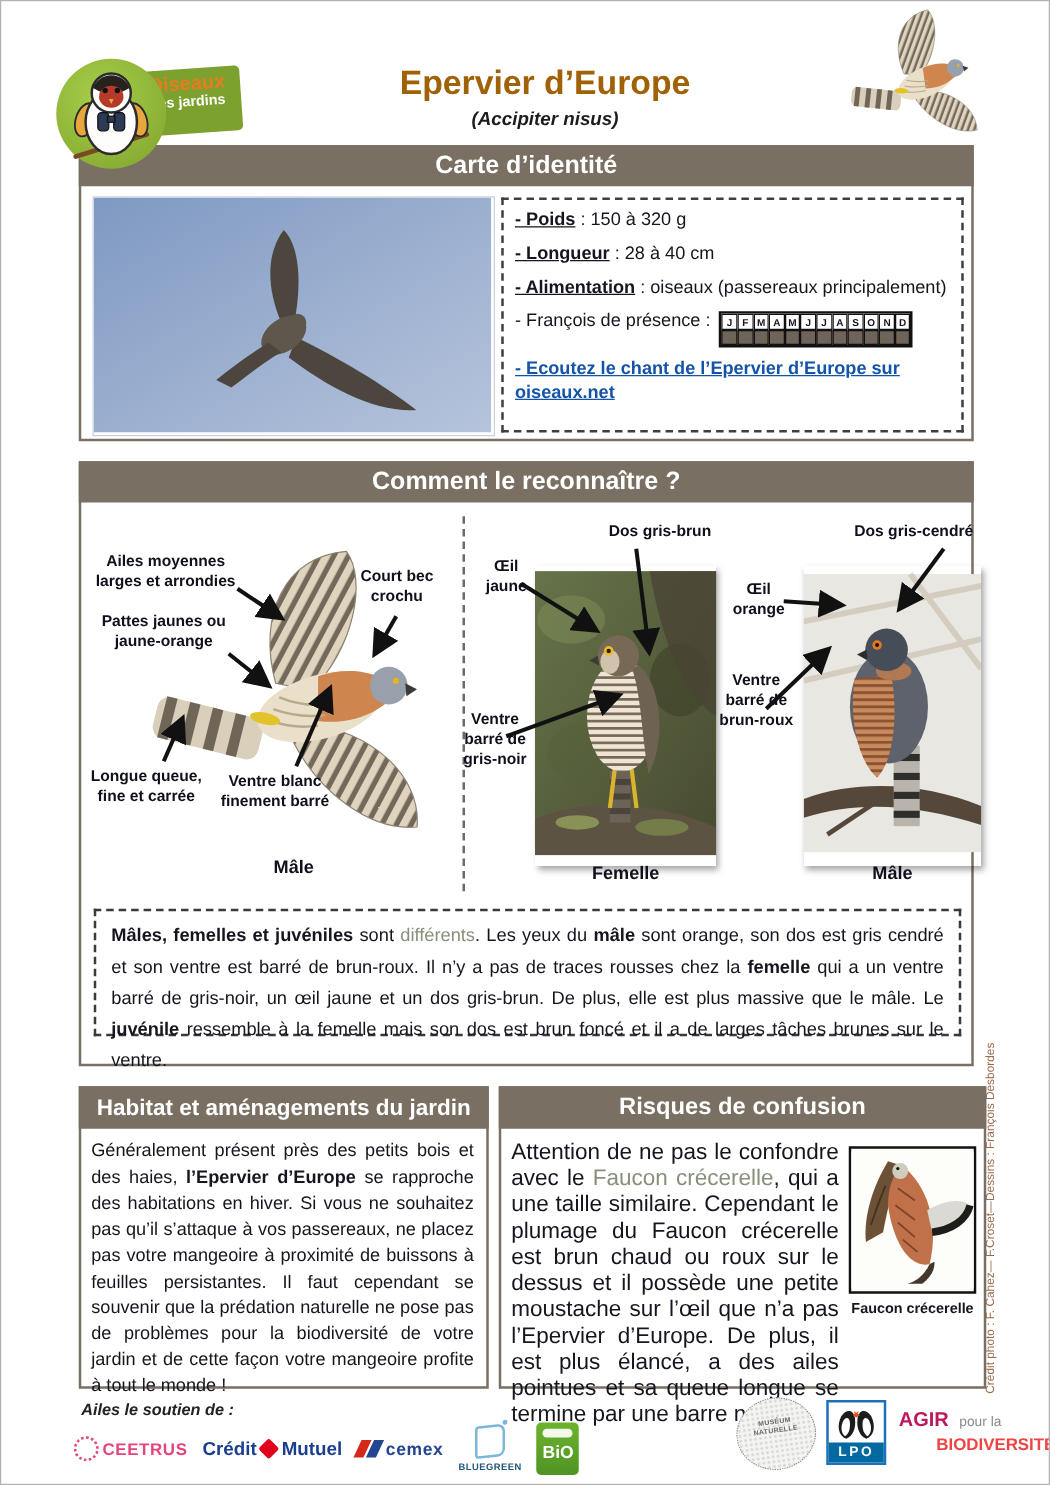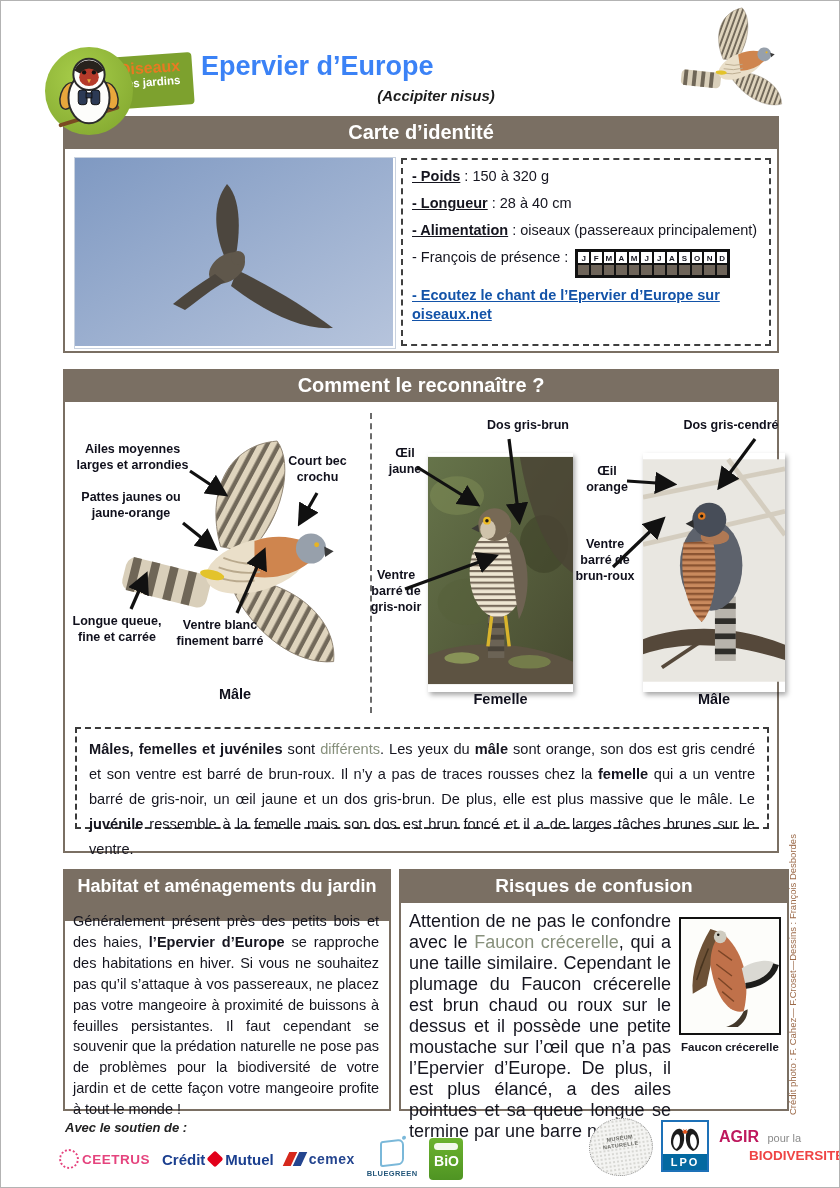--- a/index.html
+++ b/index.html
@@ -5,21 +5,21 @@
   html,body{margin:0;padding:0;background:#fff;font-family:"Liberation Sans",sans-serif;}
   #page{position:relative;width:840px;height:1188px;background:#fff;border:1px solid #b3b3b3;box-sizing:border-box;overflow:hidden;color:#15151f;}
 
   
   .logo-wrap{position:absolute;left:18px;top:20px;width:165px;height:100px;}
   .logo-banner{position:absolute;left:88px;top:34px;width:86px;height:48px;background:#7da12e;border-radius:4px;transform:rotate(-4deg);z-index:1;padding-top:4px;text-align:center;}
   .logo-banner-l1{color:#e87a22;font-weight:bold;font-size:16px;line-height:17px;}
   .logo-banner-l2{color:#fff;font-weight:bold;font-size:11.5px;line-height:13px;}
   .logo-circle{position:absolute;left:26px;top:26px;width:88px;height:88px;border-radius:50%;background:radial-gradient(circle at 40% 35%,#a8ce4a,#7ea32c);z-index:2;}
   .logo-circle svg{position:absolute;left:0;top:0;}
-  .page-title{position:absolute;left:200px;top:50px;width:470px;text-align:left;font-size:27px;font-weight:bold;color:#3b82f6;}
+  .page-title{position:absolute;left:200px;top:50px;width:470px;text-align:center;font-size:27px;font-weight:bold;color:#a16207;}
   .page-subtitle{position:absolute;left:200px;top:86px;width:470px;text-align:center;font-size:15px;font-style:italic;font-weight:bold;color:#1c1c1c;}
   .header-hawk{position:absolute;left:662px;top:2px;width:136px;height:112px;}
 
   
   .section{position:absolute;background:#fff;border:2px solid #7a6f63;box-sizing:border-box;}
   .sec-head{position:absolute;left:-2px;top:-2px;right:-2px;height:33px;background:#7a6f63;color:#fff;font-weight:bold;text-align:center;line-height:33px;font-size:20px;}
 
   
   #identity{left:62px;top:115px;width:716px;height:237px;}
   .id-photo{position:absolute;left:9px;top:39px;width:320px;height:190px;border:1px solid #c9d2df;}
@@ -39,21 +39,21 @@
   .cap{position:absolute;font-weight:bold;font-size:14.5px;text-align:center;color:#10101c;}
   .v-sep{position:absolute;left:305px;top:42px;height:300px;border-left:2px dashed #6b6b6b;}
   .male-illu{position:absolute;left:50px;top:40px;width:245px;height:275px;}
   .photo{position:absolute;box-shadow:2px 3px 5px rgba(0,0,0,.35);}
   .arrows{position:absolute;left:0;top:0;width:716px;height:484px;pointer-events:none;}
   .desc-box{position:absolute;left:10px;top:356px;width:694px;height:102px;border:2px dashed #3a3a3a;box-sizing:border-box;padding:8px 12px;font-size:14.6px;line-height:25px;text-align:justify;}
   .seg-muted{color:#87907c;}
 
   
   #habitat{left:62px;top:868px;width:328px;height:242px;}
-  #habitat .sec-head{font-size:18px;height:52px;line-height:34px;}
+  #habitat .sec-head{font-size:18px;height:34px;line-height:34px;}
   .habitat-text{position:absolute;left:8px;top:40px;width:306px;font-size:14.5px;line-height:20.9px;text-align:justify;}
   #confusion{left:398px;top:868px;width:390px;height:242px;}
   #confusion .sec-head{font-size:19px;height:34px;line-height:34px;}
   .conf-text{position:absolute;left:8px;top:40px;width:262px;font-size:18px;line-height:21px;text-align:justify;}
   .kestrel-box{position:absolute;left:278px;top:46px;width:102px;height:118px;border:2px solid #111;background:#fdfdfa;box-sizing:border-box;}
   .kestrel-cap{position:absolute;left:266px;top:170px;width:126px;text-align:center;font-weight:bold;font-size:11.5px;}
 
   
   .credit{position:absolute;left:786px;top:858px;width:15px;height:256px;writing-mode:vertical-rl;transform:rotate(180deg);font-size:9.5px;color:#9c6a49;white-space:nowrap;}
 
@@ -342,21 +342,21 @@
         <path d="M64,92 C60,100 54,106 46,108 L58,108 C66,102 68,96 68,90 Z" fill="#43382b"></path>
         <circle cx="40" cy="16" r="6.5" fill="#cfccc0"></circle>
         <circle cx="38" cy="14" r="1.3" fill="#17150f"></circle>
       </svg>
     </div>
     <div class="kestrel-cap">Faucon crécerelle</div>
   </div>
 
   <div class="credit">Crédit photo : F. Cahez— F.Croset—Dessins : François Desbordes</div>
 
-  <div class="support">Avec le soutien de :</div>
+  <div class="support">Ailes le soutien de :</div>
   <div class="sponsors">
     <div class="ceetrus">
       <div class="ceetrus-circle"></div>
       <span class="ceetrus-txt">CEETRUS</span>
     </div>
     <div class="cm">
       <span>Crédit</span>
       <span class="cm-icon"></span>
       <span>Mutuel</span>
     </div>

